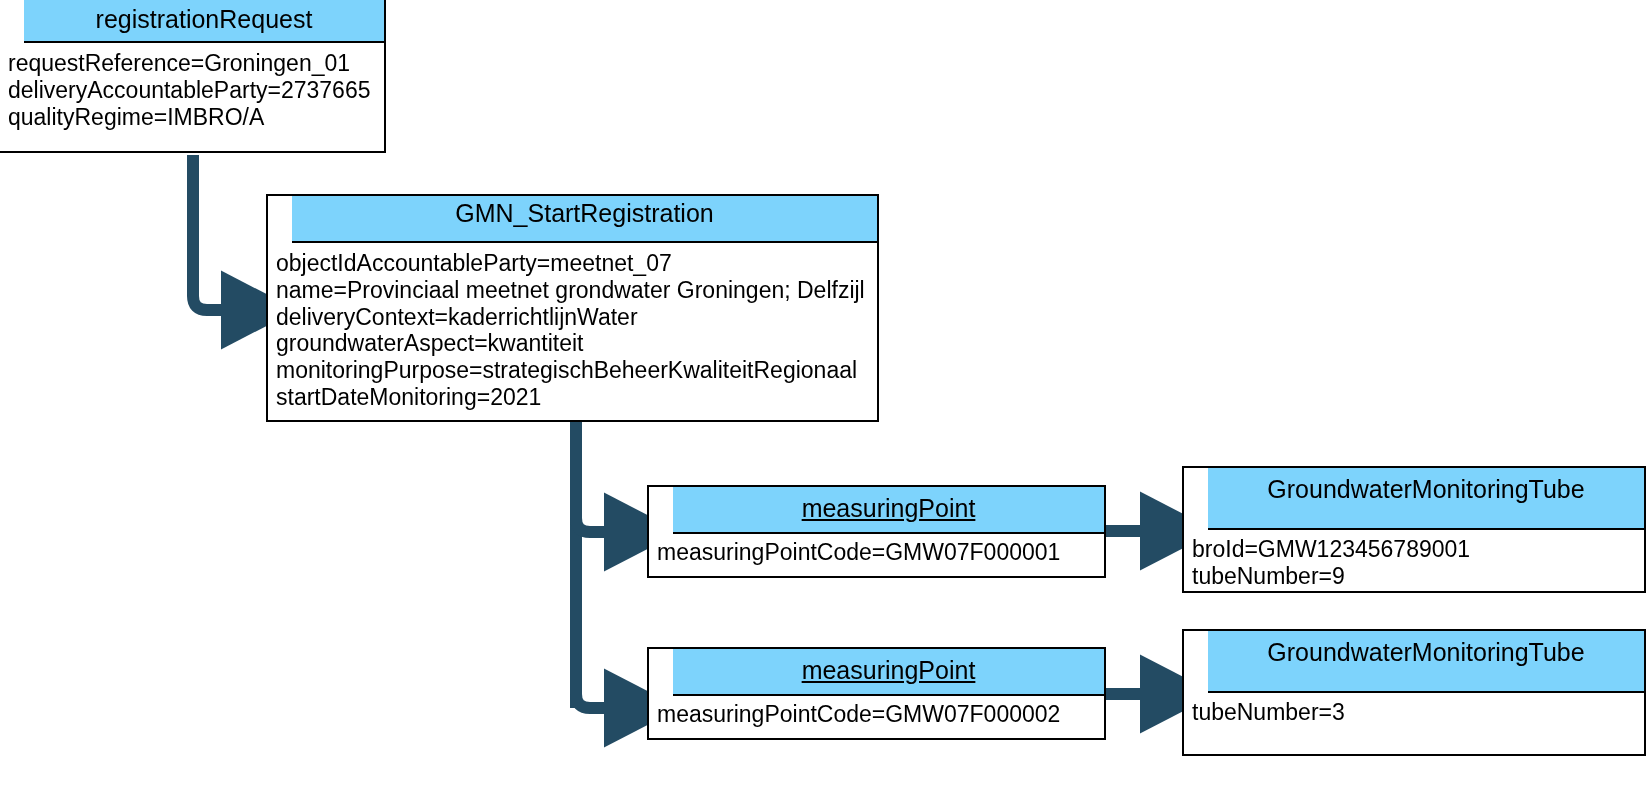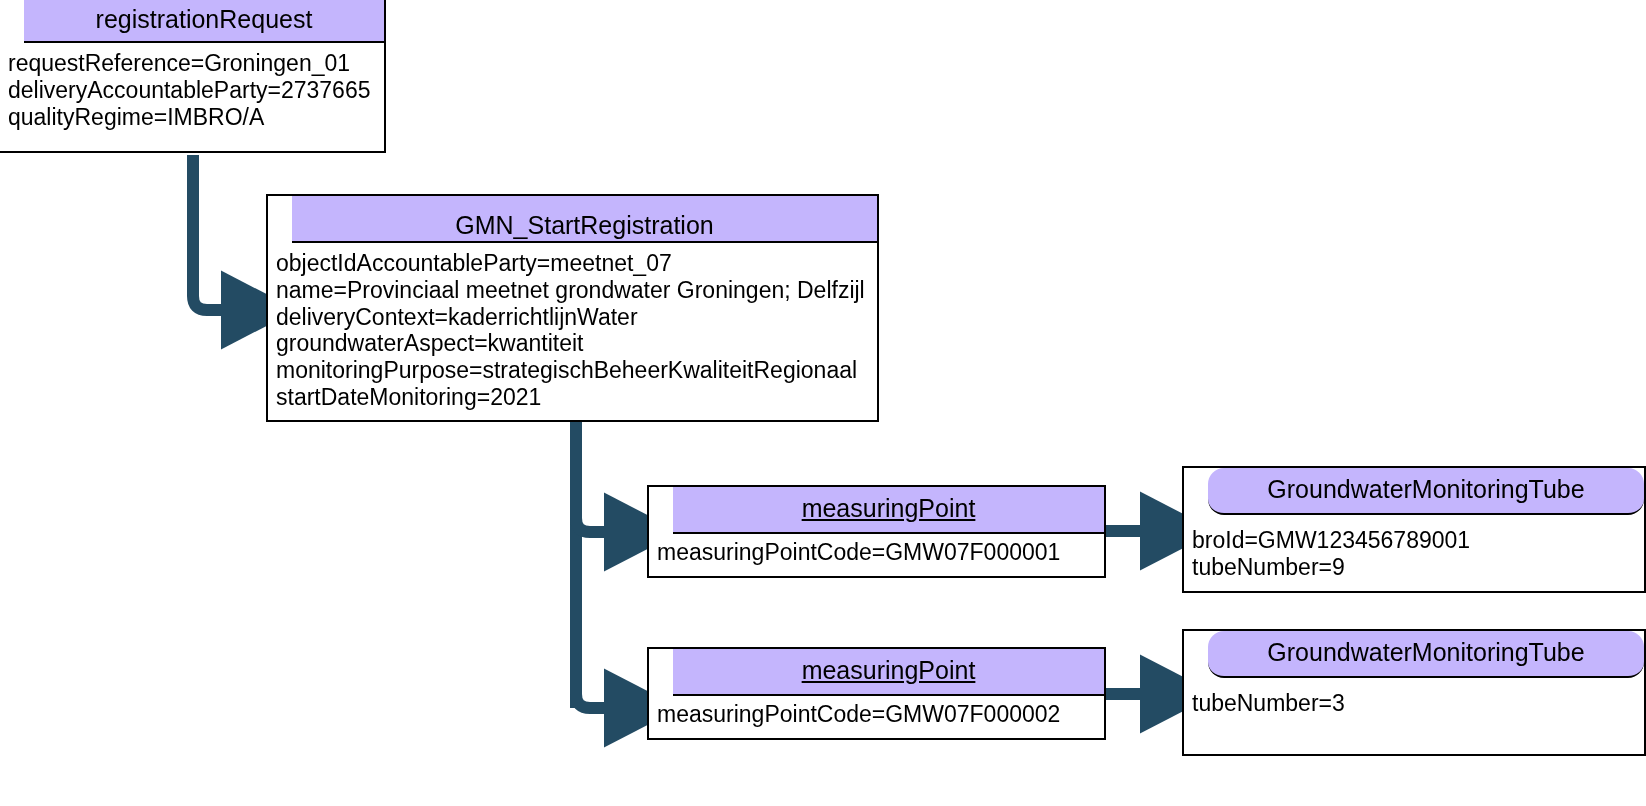--- a/index.html
+++ b/index.html
@@ -32,21 +32,21 @@
   .uml-box {
     position: absolute;
     z-index: 2;
     box-sizing: border-box;
     border: 2px solid #000000;
     background: #ffffff;
     overflow: hidden;
   }
   .uml-header {
     box-sizing: border-box;
-    background: #c4b5fd;
+    background: #7dd3fc;
     border-bottom: 2px solid #000000;
     text-align: center;
     color: #000000;
     font-size: 25px;
     line-height: 1.0;
     white-space: nowrap;
     overflow: hidden;
     margin-left: 24px;
   }
   .uml-body {
@@ -80,21 +80,21 @@
   }
 
   #box-gmn-start-registration {
     left: 266px;
     top: 194px;
     width: 613px;
     height: 228px;
   }
   #box-gmn-start-registration .uml-header {
     height: 47px;
-    padding-top: 17px;
+    padding-top: 5px;
   }
   #box-gmn-start-registration .uml-body {
     height: 177px;
   }
 
   #box-measuring-point-1 {
     left: 647px;
     top: 485px;
     width: 459px;
     height: 93px;
@@ -121,27 +121,26 @@
     width: 464px;
     height: 127px;
   }
   #box-gw-tube-2 {
     left: 1182px;
     top: 629px;
     width: 464px;
     height: 127px;
   }
   .tube-box .uml-header {
-    height: 47px;
+    height: 62px;
     padding-top: 9px;
-    border-radius: 16px;
   }
   .tube-box .uml-body {
     height: 76px;
-    padding-top: 12px;
+    padding-top: 6px;
   }
 </style>
 </head>
 <body>
 
 <div id="canvas">
 
   <svg id="connectors" viewBox="0 0 1646 806" width="1646" height="806">
     <defs>
       <marker id="arrowhead" markerWidth="7" markerHeight="7" refX="1.2" refY="3.5" orient="auto" markerUnits="strokeWidth">

